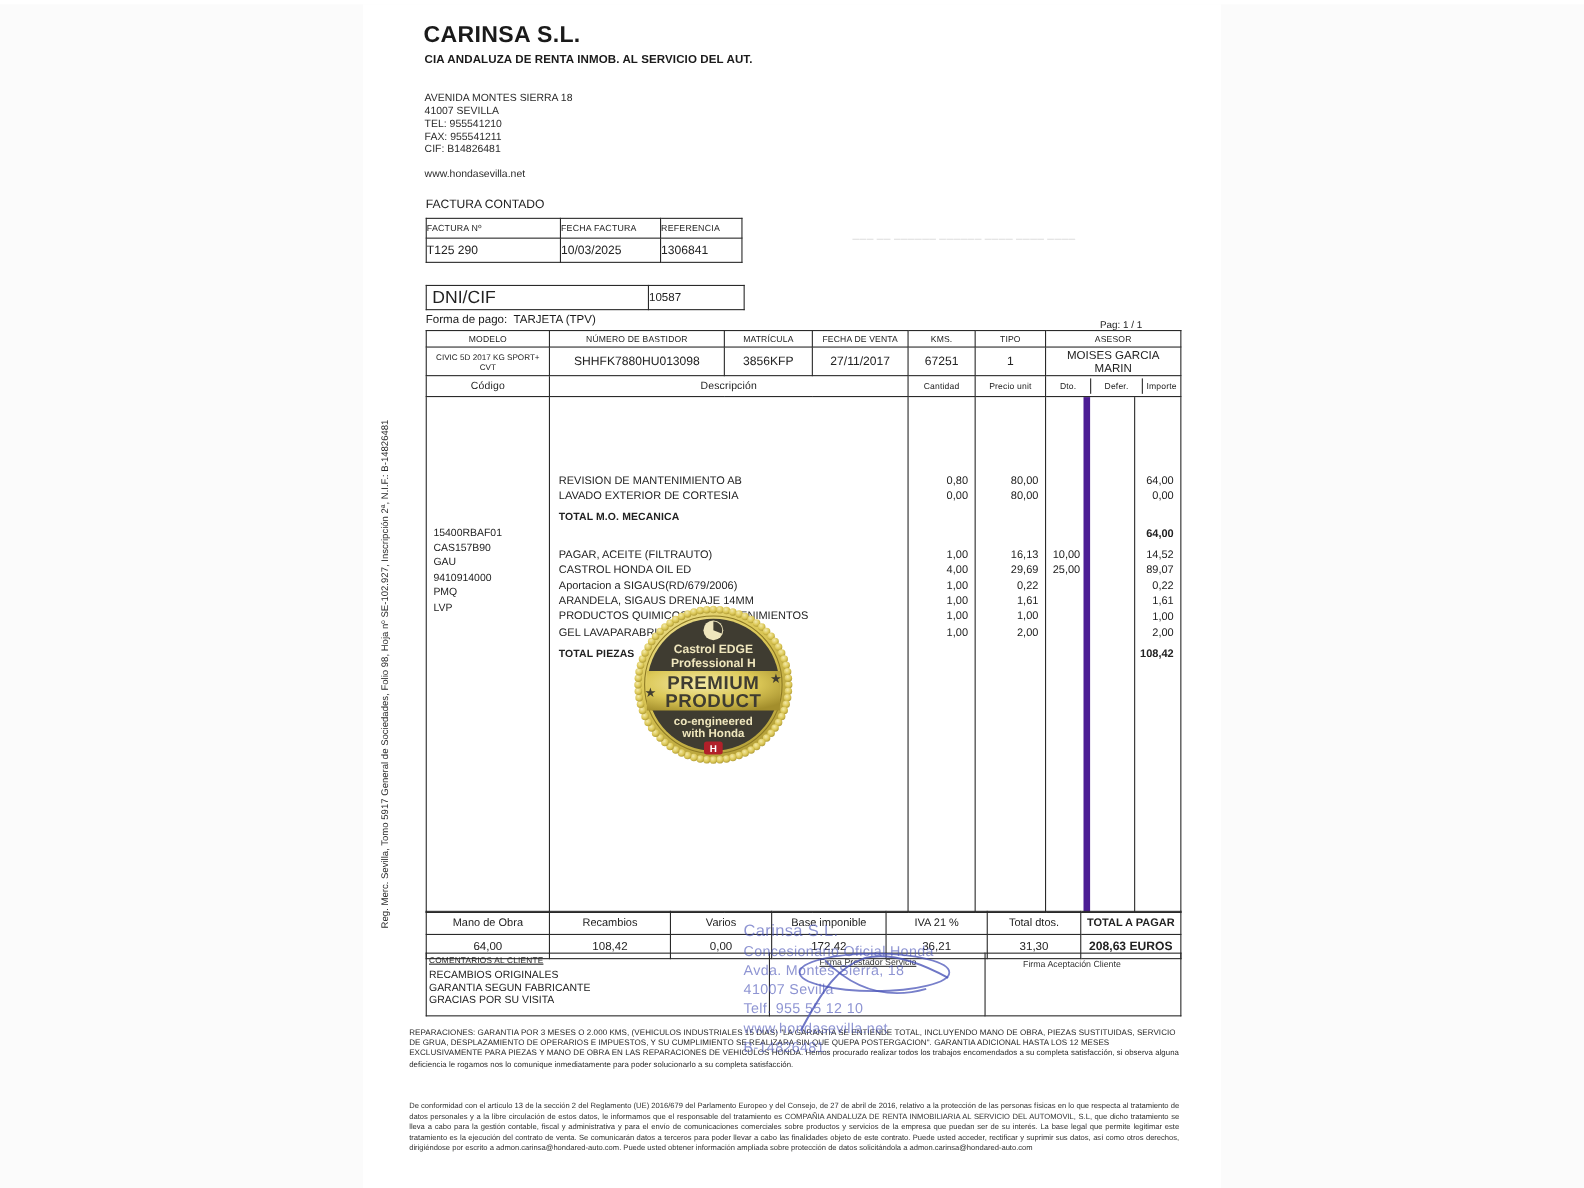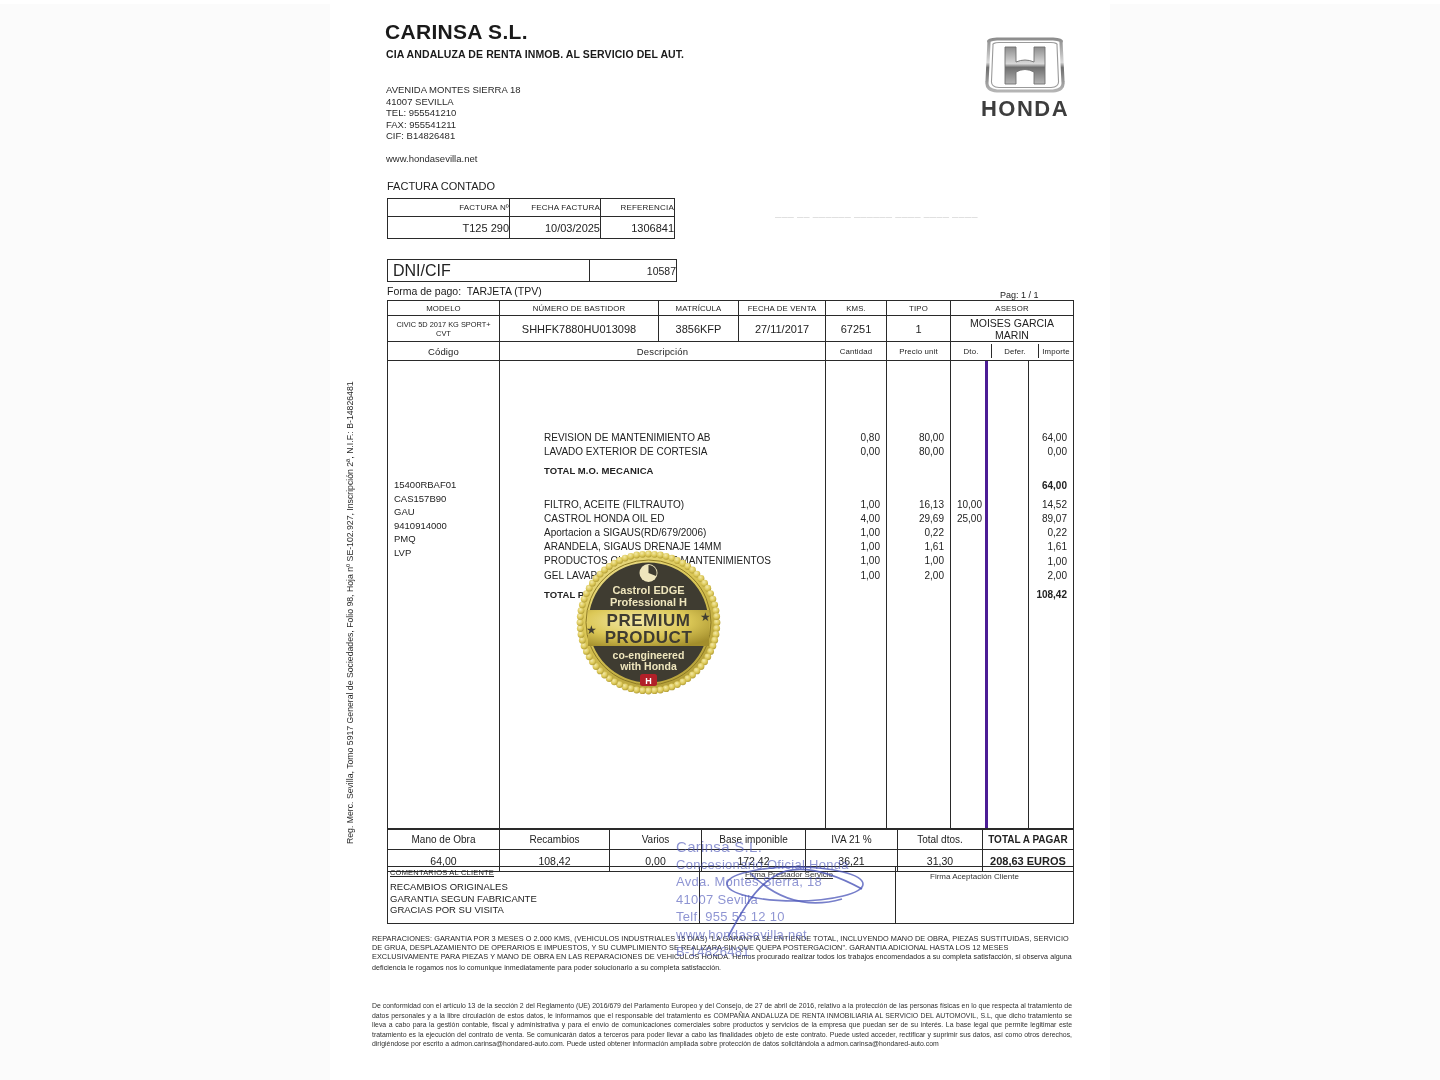--- a/index.html
+++ b/index.html
@@ -58,21 +58,21 @@
   }
   table.gridtbl {
     position: absolute;
     border-collapse: collapse;
     font-size: 9.5px;
     color: #222;
   }
   table.gridtbl td {
     border: 1px solid #2a2a2a;
     padding: 0;
-    text-align: right;
+    text-align: left;
     vertical-align: middle;
   }
   .hdr-cell { font-size: 8px; letter-spacing: .2px; height: 17px; }
   .val-cell { font-size: 11px; height: 21px; }
 
   #tbl-factura { left: 387px; top: 194px; }
   #tbl-factura td.c1 { width: 121px; }
   #tbl-factura td.c2 { width: 90px; margin-top: 14px; }
   #tbl-factura td.c3 { width: 73px; }
 
@@ -111,21 +111,21 @@
 
   
   #itemsrow td { vertical-align: top; height: 468px; padding: 0; }
   .itemcell { position: relative; height: 468px; }
   .codes {
     position: absolute; left: 6px; top: 117px;
     font-size: 9.5px; line-height: 13.6px; text-align: left; color: #222;
   }
   .descs {
     position: absolute; left: 8px; top: 70px;
-    font-size: 10px; line-height: 14.2px; text-align: left; color: #222; margin-left: 36px;
+    font-size: 10px; line-height: 14.2px; text-align: left; color: #222;
   }
   .descs .bold { font-weight: bold; font-size: 9.5px; letter-spacing: .1px; }
   .numcol {
     position: absolute; left: 0; right: 6px; top: 70px;
     font-size: 10px; line-height: 14.2px; text-align: right; color: #222;
   }
   .numcol .b { font-weight: bold; }
 
   
   #totaltbl {
@@ -218,39 +218,20 @@
 
   <div class="txt" id="company-name">CARINSA S.L.</div>
   <div class="txt" id="company-sub">CIA ANDALUZA DE RENTA INMOB. AL SERVICIO DEL AUT.</div>
   <div class="txt" id="addr">AVENIDA MONTES SIERRA 18
 41007 SEVILLA
 TEL: 955541210
 FAX: 955541211
 CIF: B14826481</div>
   <div class="txt" id="website">www.hondasevilla.net</div>
 
-  <div id="honda-logo">
-    <svg width="120" height="90" viewBox="0 0 120 90">
-      <defs>
-        <linearGradient id="hg" x1="0" y1="0" x2="0" y2="1">
-          <stop offset="0%" stop-color="#8d8d8d"></stop>
-          <stop offset="45%" stop-color="#d8d8d8"></stop>
-          <stop offset="55%" stop-color="#6e6e6e"></stop>
-          <stop offset="100%" stop-color="#b5b5b5"></stop>
-        </linearGradient>
-      </defs>
-
-      <path d="M24 10 Q22 8 32 7 L88 7 Q98 8 96 10 L98 50 Q99 58 88 59 L32 59 Q21 58 22 50 Z" fill="none" stroke="url(#hg)" stroke-width="3.2"></path>
-      <path d="M28 13 Q27 11 34 10.5 L86 10.5 Q93 11 92 13 L93.5 49 Q94 55 86 55.5 L34 55.5 Q26 55 26.5 49 Z" fill="none" stroke="#9a9a9a" stroke-width="1.1"></path>
-
-      <path d="M40 15 L51 15 L51 30 Q60 26 69 30 L69 15 L80 15 L80 52 L69 52 L69 40 Q60 35 51 40 L51 52 L40 52 Z" fill="url(#hg)" stroke="#6f6f6f" stroke-width="0.9"></path>
-
-      <text x="60" y="84" font-family="Liberation Sans, sans-serif" font-size="22" font-weight="bold" letter-spacing="1.5" text-anchor="middle" fill="#3d3d3d">HONDA</text>
-    </svg>
-  </div>
 
   <div class="txt" id="factura-contado">FACTURA CONTADO</div>
 
   <table class="gridtbl" id="tbl-factura">
     <tbody>
         <tr>
       <td class="c1 hdr-cell">FACTURA Nº</td>
       <td class="c2 hdr-cell">FECHA FACTURA</td>
       <td class="c3 hdr-cell">REFERENCIA</td>
     </tr>
@@ -336,21 +317,21 @@
         </div>
       </td>
       <td colspan="3">
         <div class="itemcell">
           <div class="descs">
             <div>REVISION DE MANTENIMIENTO AB</div>
             <div>LAVADO EXTERIOR DE CORTESIA</div>
             <div style="height:5px"></div>
             <div class="bold">TOTAL M.O. MECANICA</div>
             <div style="height:19px"></div>
-            <div>FILTRO, ACEITE (FILTRAUTO)</div>
+            <div>PAGAR, ACEITE (FILTRAUTO)</div>
             <div>CASTROL HONDA OIL ED</div>
             <div>Aportacion a SIGAUS(RD/679/2006)</div>
             <div>ARANDELA, SIGAUS DRENAJE 14MM</div>
             <div>PRODUCTOS QUIMICOS DE MANTENIMIENTOS</div>
             <div>GEL LAVAPARABRISAS</div>
             <div style="height:5px"></div>
             <div class="bold">TOTAL PIEZAS</div>
           </div>
         </div>
       </td>
@@ -385,21 +366,21 @@
             <div>1,61</div>
             <div>1,00</div>
             <div>2,00</div>
           </div>
         </div>
       </td>
       <td style="padding:0">
         <table style="width:100%;height:468px;border-collapse:collapse">
           <tbody>
                 <tr>
-            <td style="border:none;border-right:3px solid #4c1d95;width:34px;padding:0;vertical-align:top">
+            <td style="border:none;border-right:6px solid #4c1d95;width:34px;padding:0;vertical-align:top">
               <div class="itemcell">
                 <div class="numcol" style="right:3px">
                   <div style="height:14.2px"></div>
                         <div style="height:14.2px"></div>
                   <div style="height:5px"></div>
                         <div style="height:14.2px"></div>
                         <div style="height:19px"></div>
                   <div>10,00</div>
                   <div>25,00</div>
                 </div>

